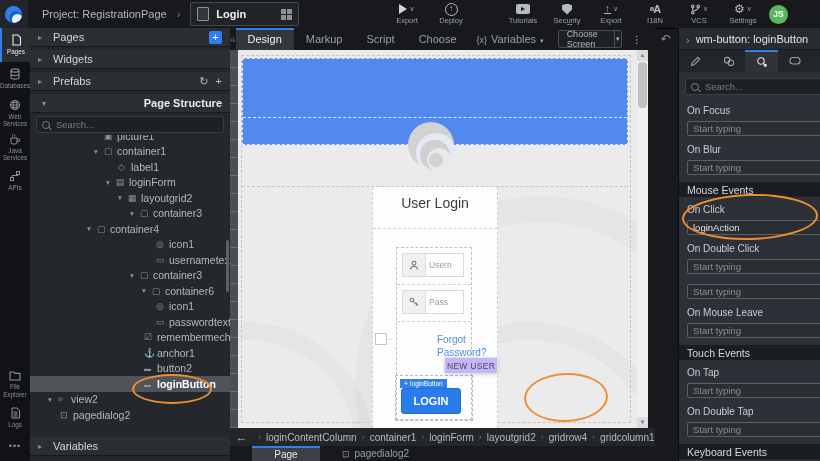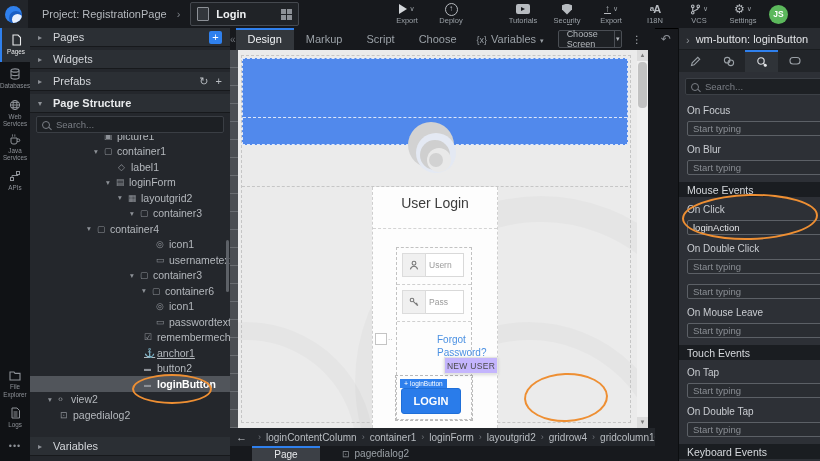--- a/index.html
+++ b/index.html
@@ -345,21 +345,21 @@
     <div class="lp-sec" style="top:22px;">
       <span class="arr col"></span>
       <span class="slbl">Widgets</span>
     </div>
     <div class="lp-sec" style="top:44px;">
       <span class="arr col"></span>
       <span class="slbl">Prefabs</span>
       <span class="mini-ic refresh-ic"></span>
       <span class="mini-ic plus-ic"></span>
     </div>
-    <div class="lp-sec" style="top:66px;">
+    <div class="lp-sec" style="top:66px;text-align:right;">
       <span class="arr exp"></span>
       <span class="slbl bold">Page Structure</span>
     </div>
     <div class="search-wrap">
       <span class="mag"></span>
       <input placeholder="Search..." style="">
     </div>
 
     <div id="tree">
       <div class="trow" style="padding-left:74px;margin-top:-7px;">
@@ -418,21 +418,21 @@
           <span>icon1</span>
         </div>
       <div class="trow" style="padding-left:126px;">
           <span class="gi gi-text"></span>
           <span>passwordtext</span>
         </div>
       <div class="trow" style="padding-left:114px;">
           <span class="gi gi-check"></span>
           <span>remembermecheck</span>
         </div>
-      <div class="trow" style="padding-left:114px;text-decoration:underline;">
+      <div class="trow" style="padding-left:114px;">
           <span class="gi gi-anchor"></span>
           <span>anchor1</span>
         </div>
       <div class="trow" style="padding-left:114px;">
           <span class="gi gi-button"></span>
           <span>button2</span>
         </div>
       <div class="trow selected" style="padding-left:114px;">
           <span class="gi gi-button"></span>
           <span style="font-weight:bold;">loginButton</span>

